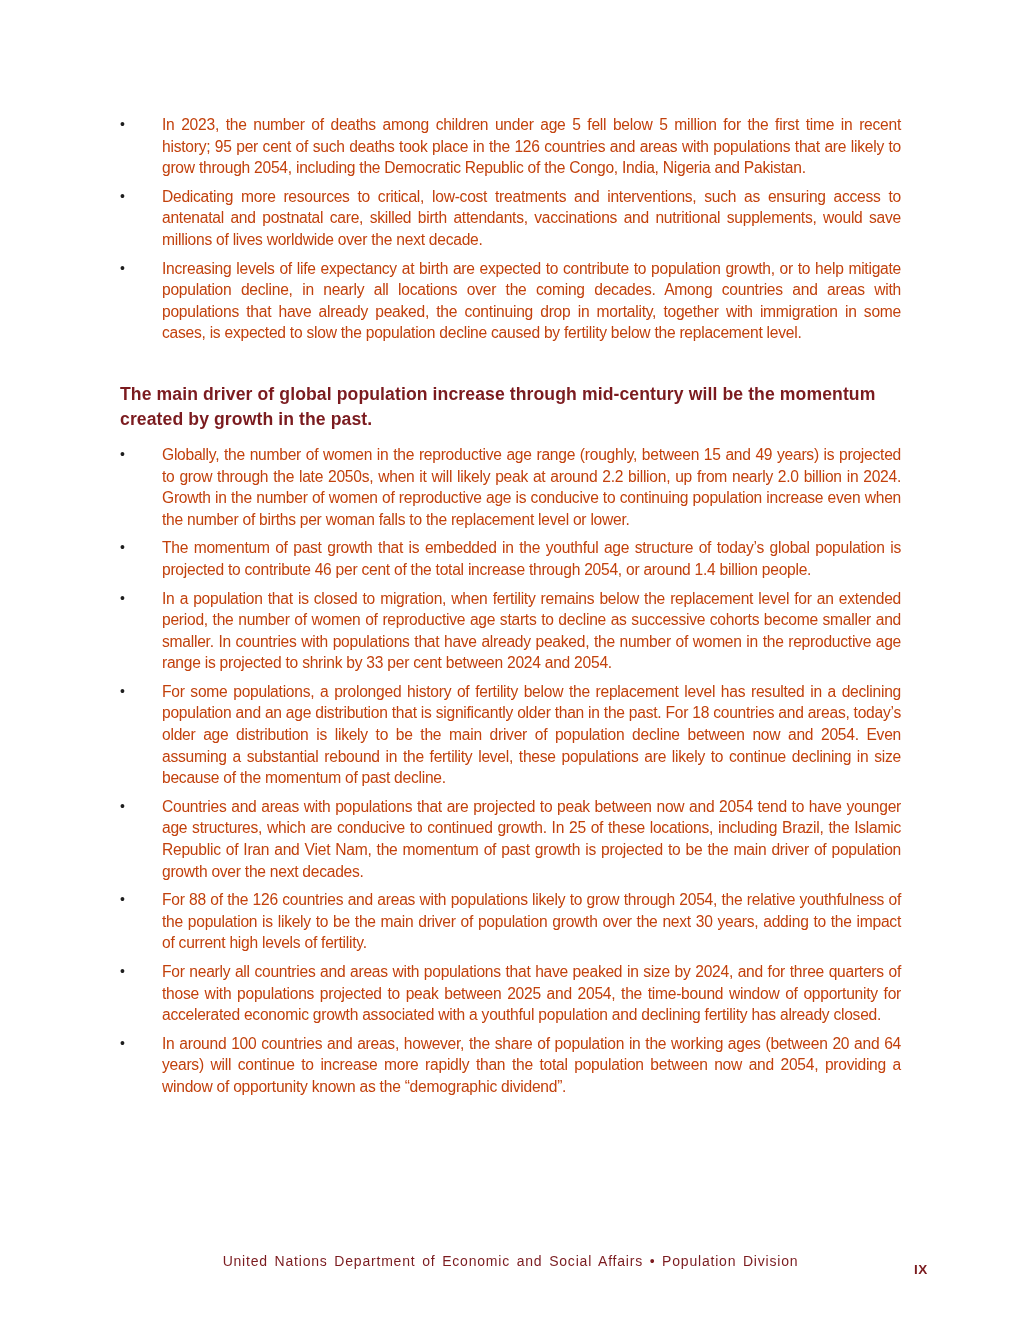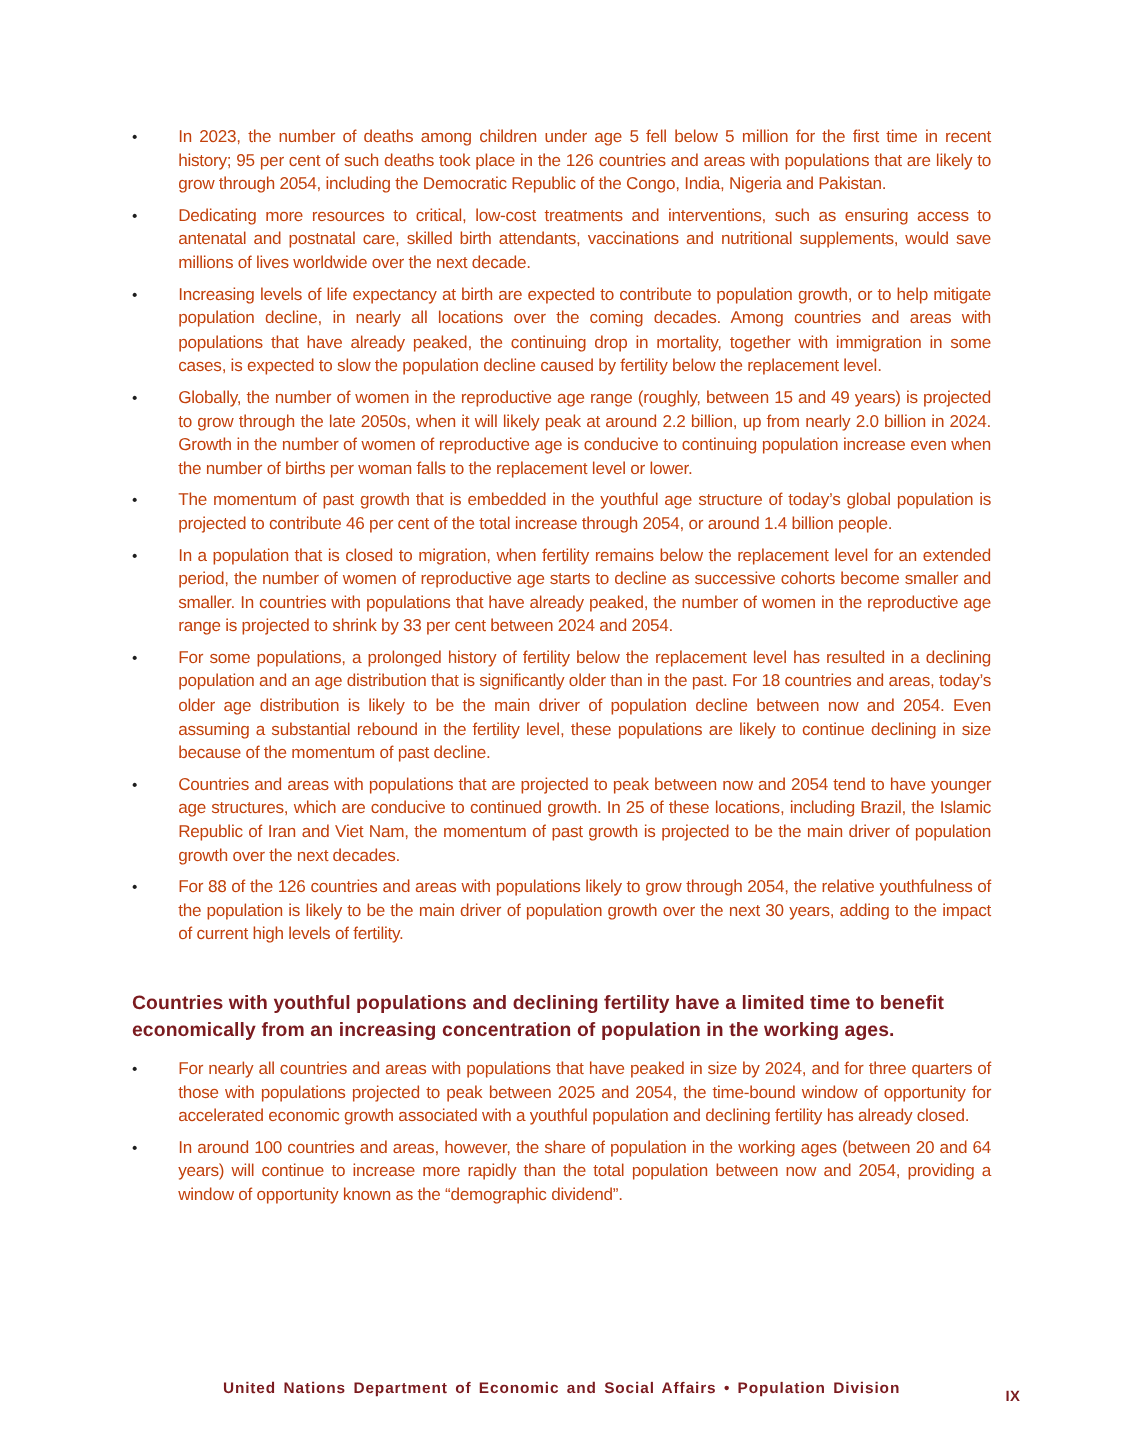--- a/index.html
+++ b/index.html
@@ -43,21 +43,21 @@
     color:#7b1b1f;
     letter-spacing:0.1px;
     text-align:left;
   }
   .footer-text {
     position:absolute;
     left:120px; top:1253px;
     width:781px;
     text-align:center;
     font-size:14px;
-    font-weight:bold;
+    font-weight:normal;
     color:#7b1b1f;
     letter-spacing:0.8px;
     word-spacing:2px;
   }
   .page-number {
     position:absolute;
     left:914px; top:1262px;
     font-size:13.5px;
     font-weight:bold;
     color:#7b1b1f;
@@ -76,20 +76,21 @@
     </div>
     <div class="bullet">
       <span class="marker">•</span>
       <span class="text">Dedicating more resources to critical, low-cost treatments and interventions, such as ensuring access to antenatal and postnatal care, skilled birth attendants, vaccinations and nutritional supplements, would save millions of lives worldwide over the next decade.</span>
     </div>
     <div class="bullet">
       <span class="marker">•</span>
       <span class="text">Increasing levels of life expectancy at birth are expected to contribute to population growth, or to help mitigate population decline, in nearly all locations over the coming decades. Among countries and areas with populations that have already peaked, the continuing drop in mortality, together with immigration in some cases, is expected to slow the population decline caused by fertility below the replacement level.</span>
     </div>
 
+    <div class="section-heading">The main driver of global population increase through mid-century will be the momentum created by growth in the past.</div>
 
     <div class="bullet">
       <span class="marker">•</span>
       <span class="text">Globally, the number of women in the reproductive age range (roughly, between 15 and 49 years) is projected to grow through the late 2050s, when it will likely peak at around 2.2 billion, up from nearly 2.0 billion in 2024. Growth in the number of women of reproductive age is conducive to continuing population increase even when the number of births per woman falls to the replacement level or lower.</span>
     </div>
     <div class="bullet">
       <span class="marker">•</span>
       <span class="text">The momentum of past growth that is embedded in the youthful age structure of today’s global population is projected to contribute 46 per cent of the total increase through 2054, or around 1.4 billion people.</span>
     </div>
     <div class="bullet">
@@ -102,21 +103,20 @@
     </div>
     <div class="bullet">
       <span class="marker">•</span>
       <span class="text">Countries and areas with populations that are projected to peak between now and 2054 tend to have younger age structures, which are conducive to continued growth. In 25 of these locations, including Brazil, the Islamic Republic of Iran and Viet Nam, the momentum of past growth is projected to be the main driver of population growth over the next decades.</span>
     </div>
     <div class="bullet">
       <span class="marker">•</span>
       <span class="text">For 88 of the 126 countries and areas with populations likely to grow through 2054, the relative youthfulness of the population is likely to be the main driver of population growth over the next 30 years, adding to the impact of current high levels of fertility.</span>
     </div>
 
-    <div class="section-heading">Countries with youthful populations and declining fertility have a limited time to benefit economically from an increasing concentration of population in the working ages.</div>
 
     <div class="bullet">
       <span class="marker">•</span>
       <span class="text">For nearly all countries and areas with populations that have peaked in size by 2024, and for three quarters of those with populations projected to peak between 2025 and 2054, the time-bound window of opportunity for accelerated economic growth associated with a youthful population and declining fertility has already closed.</span>
     </div>
     <div class="bullet">
       <span class="marker">•</span>
       <span class="text">In around 100 countries and areas, however, the share of population in the working ages (between 20 and 64 years) will continue to increase more rapidly than the total population between now and 2054, providing a window of opportunity known as the “demographic dividend”.</span>
     </div>
 

